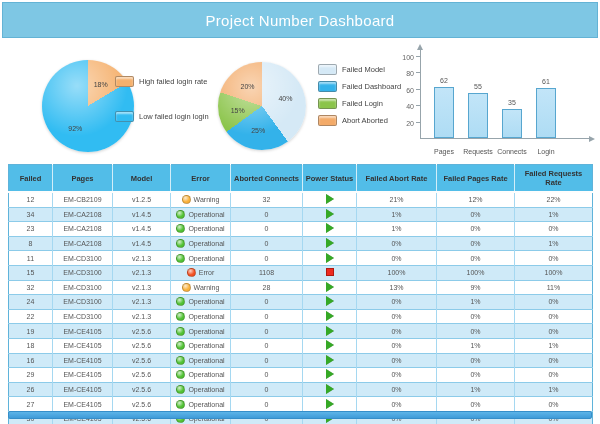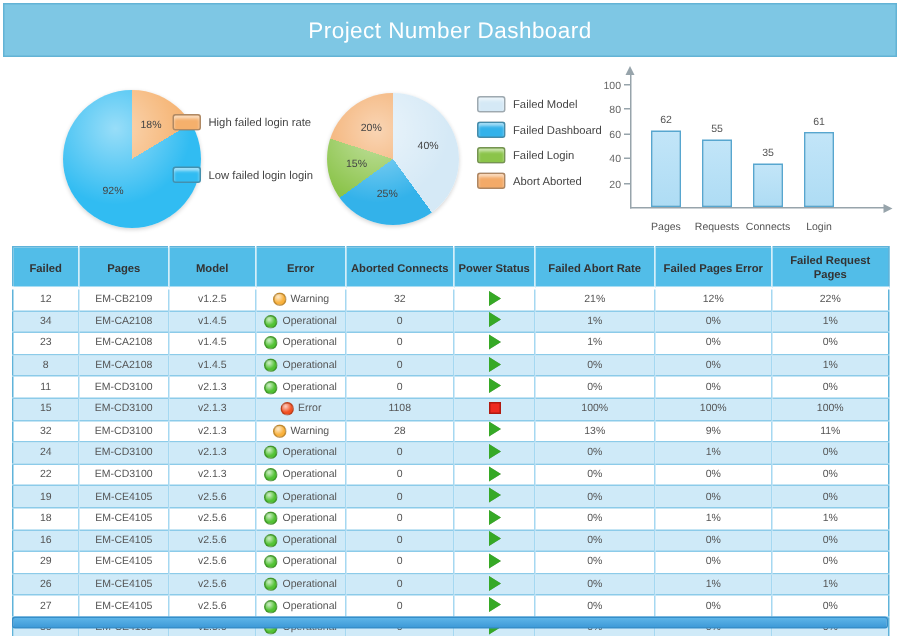--- a/index.html
+++ b/index.html
@@ -207,23 +207,23 @@
   <th>Model</th>
 
   <th>Error</th>
 
   <th>Aborted Connects</th>
 
   <th>Power Status</th>
 
   <th>Failed Abort Rate</th>
 
-  <th>Failed Pages Error</th>
-
-  <th>Failed Request Pages</th>
+  <th>Failed Pages Rate</th>
+
+  <th>Failed Requests Rate</th>
 </tr>
     </thead>
   <tbody id="table-body">
   <tr>
     <td>12</td>
     <td>EM-CB2109</td>
     <td>v1.2.5</td>
     <td>
       <span class="status-cell">
         <span class="status-icon s-warning"></span>

